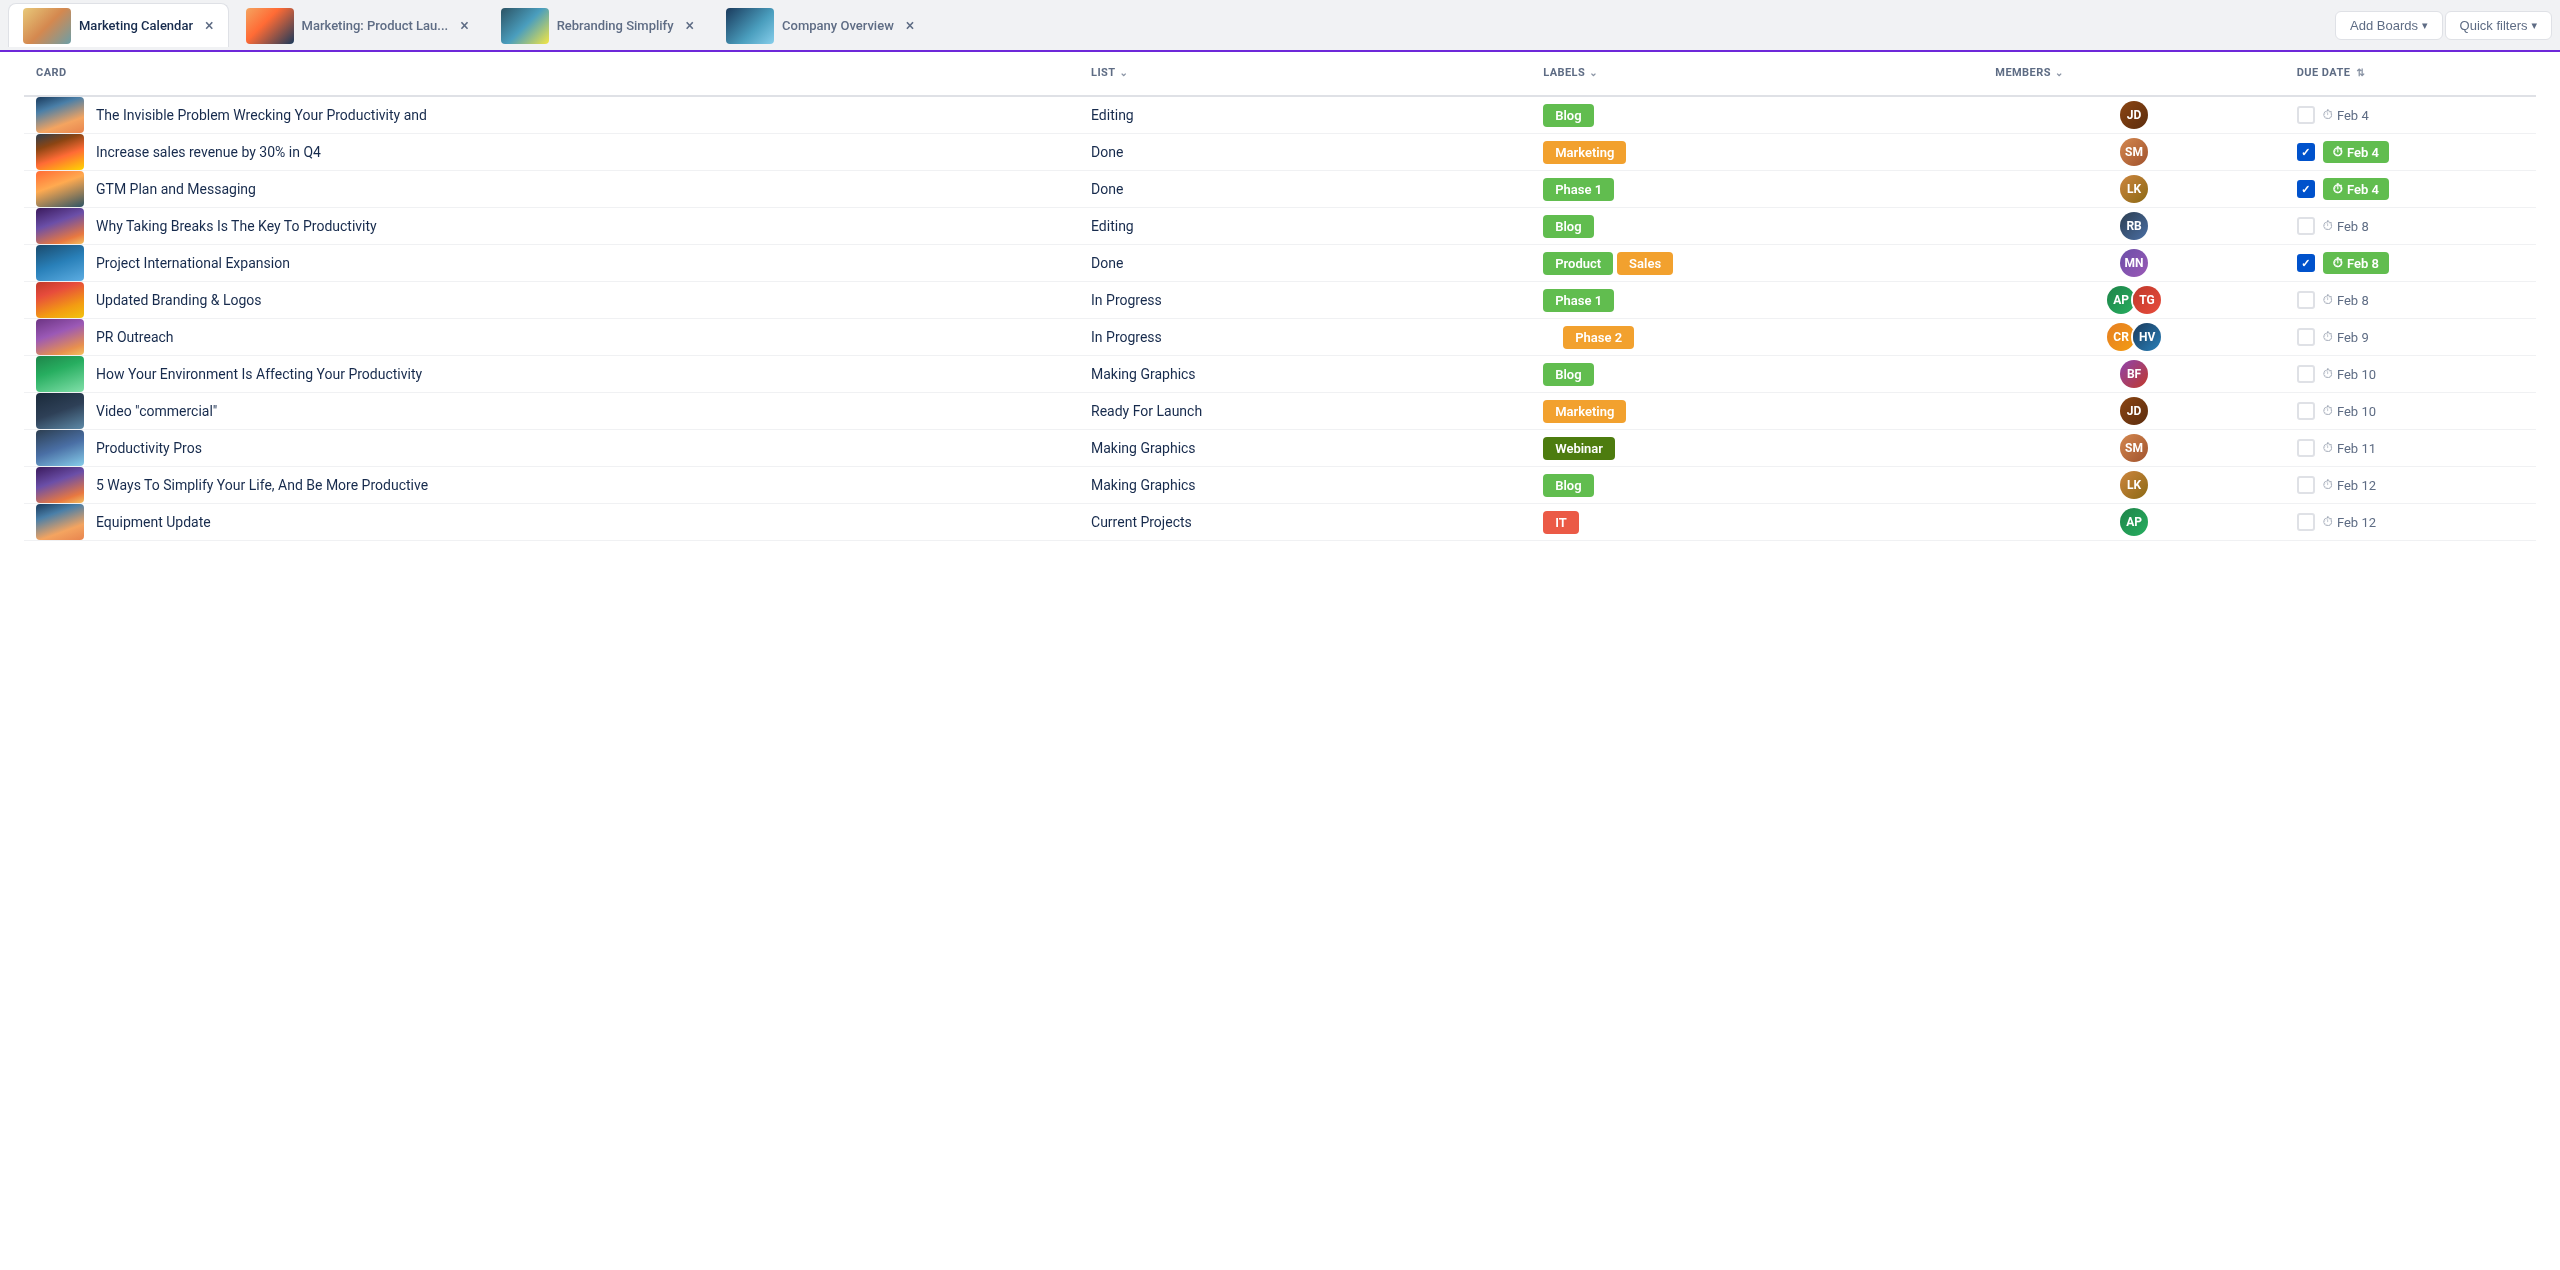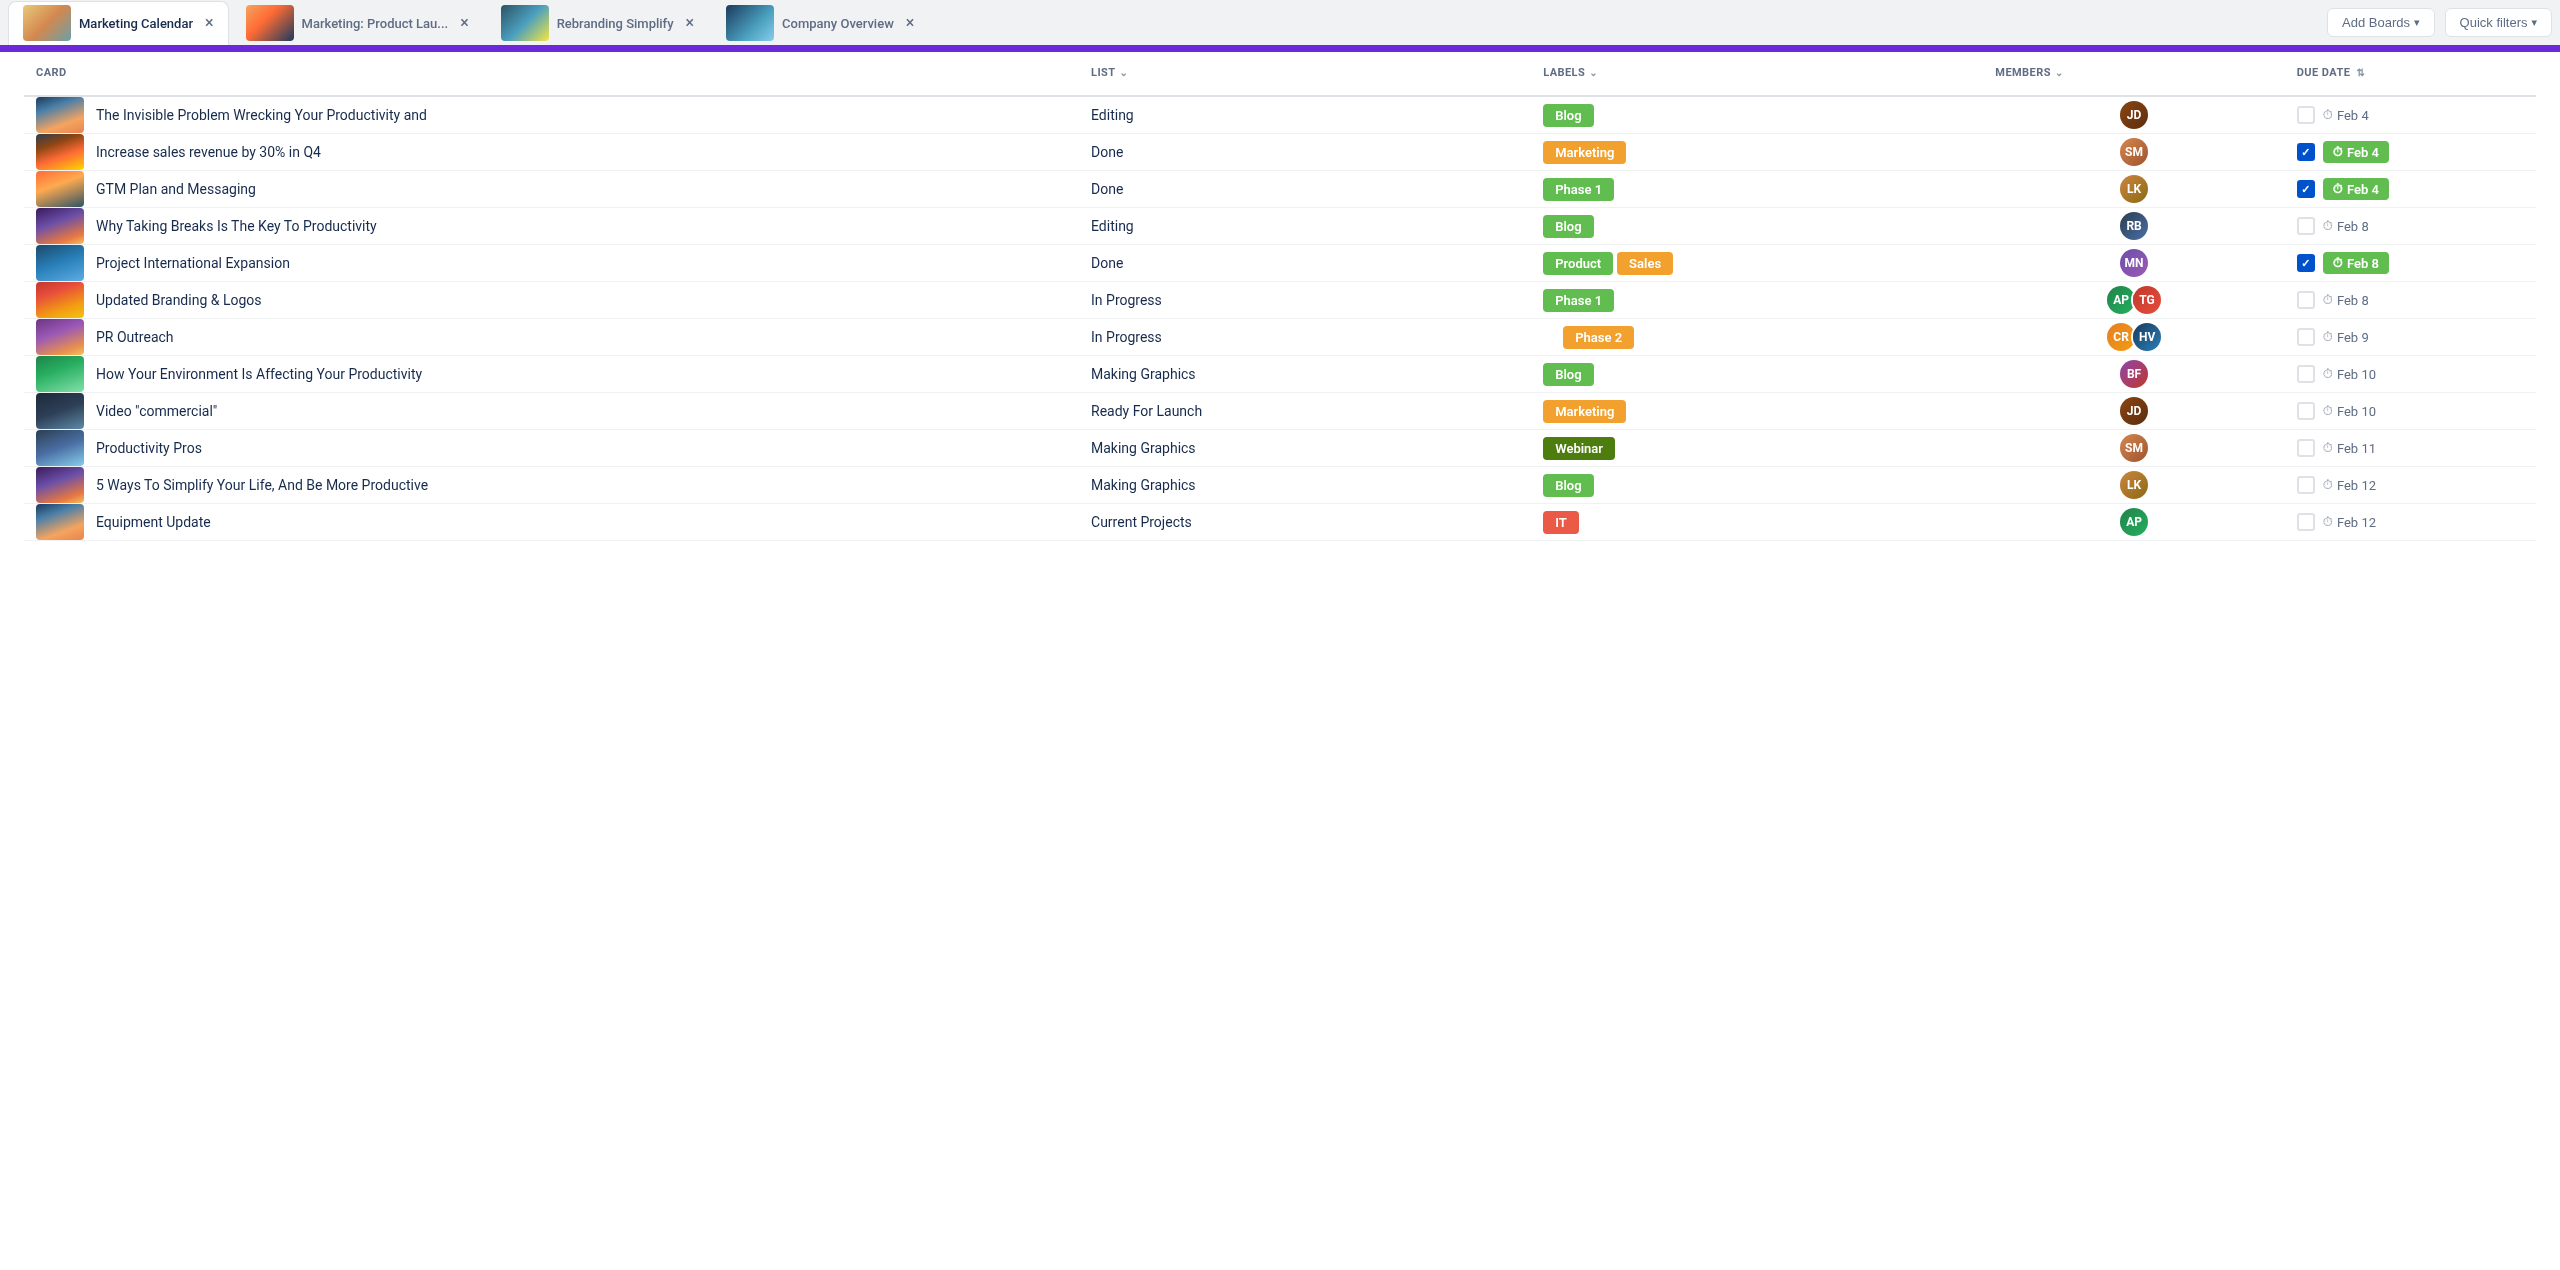--- a/index.html
+++ b/index.html
@@ -8,21 +8,21 @@
       background: #fff;
       color: #172b4d;
       font-size: 14px;
     }
 
     
     .tab-bar {
       display: flex;
       align-items: center;
       background: #f1f2f4;
-      border-bottom: 7px solid #6d28d9;
+      border-bottom: 2px solid #6d28d9;
       padding: 16px 8px;
       height: 52px;
       gap: 2px;
     }
     .tab {
       display: flex;
       align-items: center;
       gap: 8px;
       padding: 8px 14px;
       border-radius: 8px 8px 0 0;
@@ -59,21 +59,20 @@
       align-items: center;
       gap: 4px;
       padding: 6px 14px;
       border: 1px solid #dfe1e6;
       border-radius: 6px;
       background: #fff;
       cursor: pointer;
       font-size: 13px;
       color: #5e6c84;
       font-weight: 500;
-      margin-right: 8px;
     }
 
     .quick-filters-btn {
       display: flex;
       align-items: center;
       gap: 4px;
       padding: 6px 14px;
       border: 1px solid #dfe1e6;
       border-radius: 6px;
       background: #fff;

